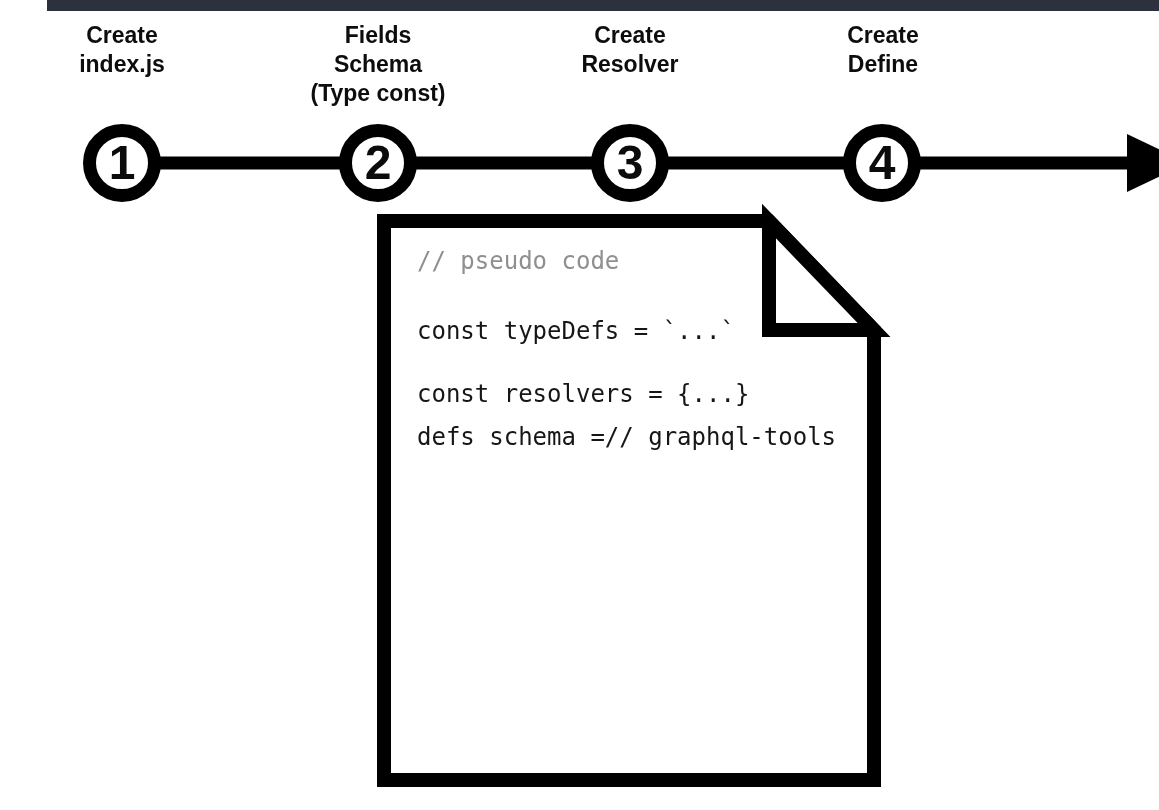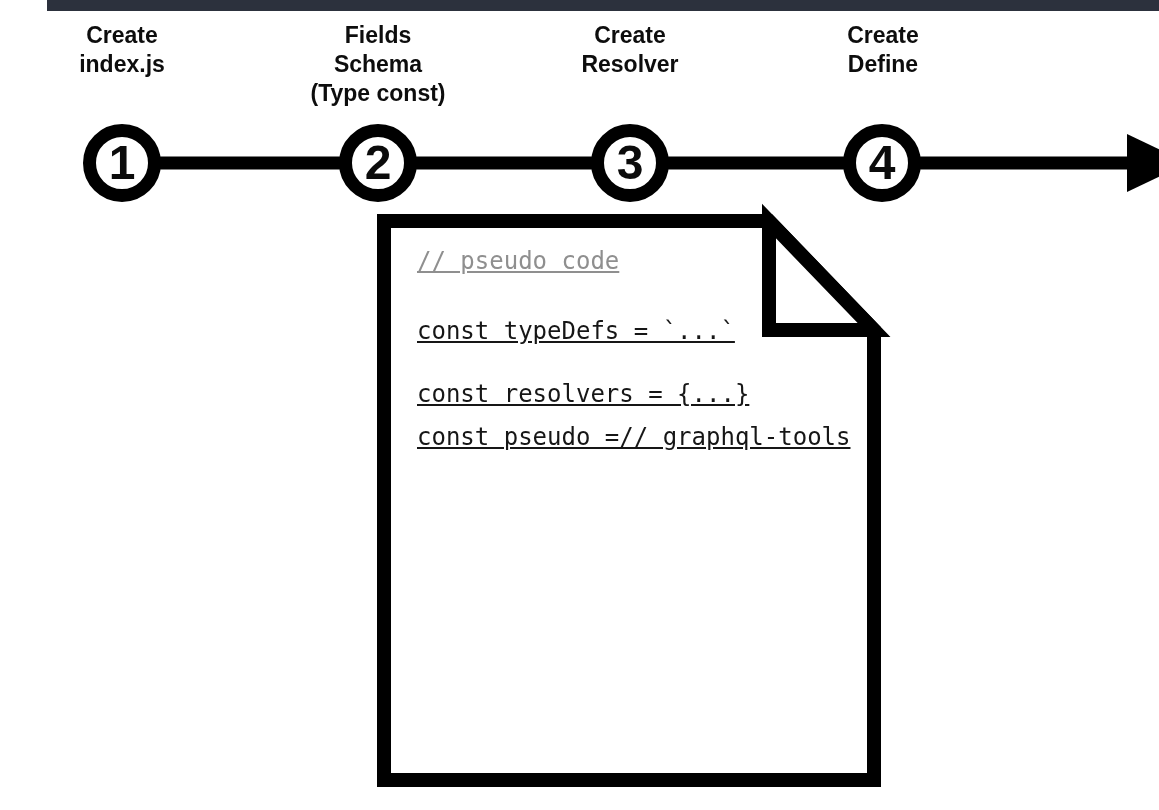--- a/index.html
+++ b/index.html
@@ -48,21 +48,20 @@
     color: #0b0b0b;
   }
   .code-line {
     position: absolute;
     left: 370px;
     font-family: "DejaVu Sans Mono", monospace;
     font-size: 24px;
     line-height: 30px;
     white-space: pre;
     color: #161616;
-    text-decoration: underline;
   }
   .code-line.comment { color: #8f8f8f; }
 </style>
 </head>
 <body>
 
 <div class="stage">
 
   <div class="top-bar"></div>
 
@@ -102,15 +101,15 @@
   </div>
 
   <div class="step-number" style="left:42px">1</div>
   <div class="step-number" style="left:298px">2</div>
   <div class="step-number" style="left:550px">3</div>
   <div class="step-number" style="left:802px">4</div>
 
   <div class="code-line comment" style="top:246px">// pseudo code</div>
   <div class="code-line" style="top:316px">const typeDefs = `...`</div>
   <div class="code-line" style="top:379px">const resolvers = {...}</div>
-  <div class="code-line" style="top:422px">const pseudo =// graphql-tools</div>
+  <div class="code-line" style="top:422px">defs schema =// graphql-tools</div>
 
 </div>
 
 </body></html>

